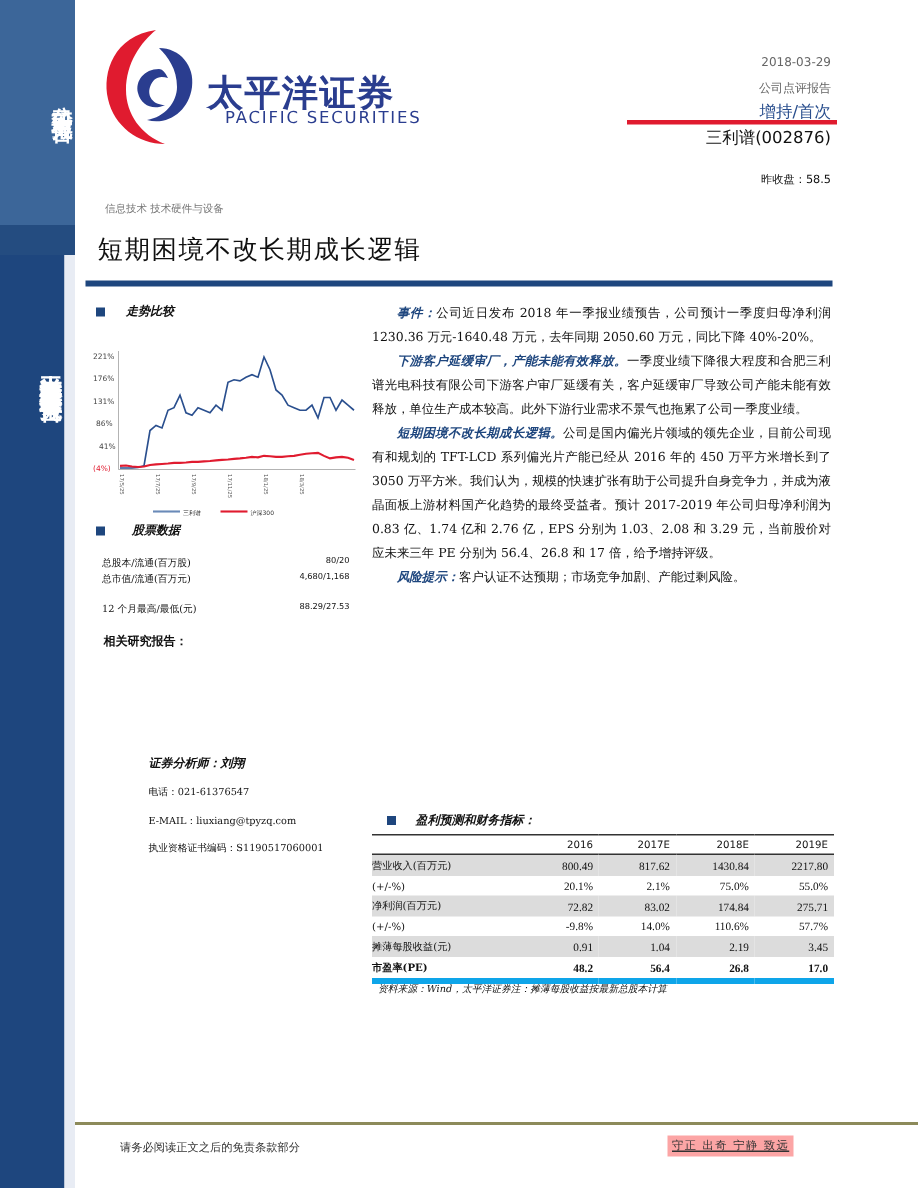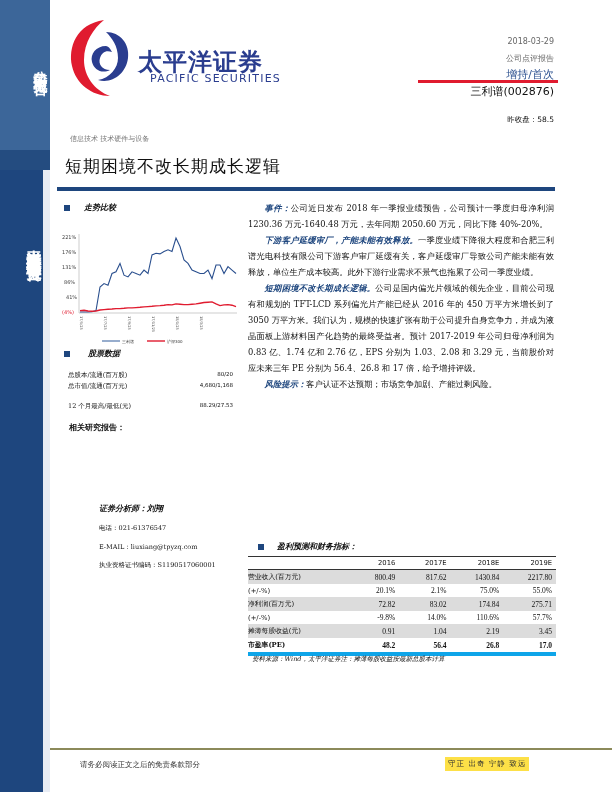--- a/index.html
+++ b/index.html
@@ -64,21 +64,21 @@
   .ft th { font-weight: normal; text-align: right; padding: 2px 4px 2px 2px; font-family: "DejaVu Sans", sans-serif; font-size: 6.8px; border-top: 1px solid #333; border-bottom: 1px solid #333; }
   .ft td { text-align: right; padding: 2px 4px 2px 0; font-family: "Liberation Serif", serif; font-size: 7.5px; height: 13px; }
   .ft td:first-child, .ft th:first-child { text-align: left; font-family: "DejaVu Serif", serif; font-size: 6.8px; }
   .ft tr.shade td { background: #dcdcdc; }
   .ft tr:last-child td { border-bottom: 4px solid #0ea5e9; font-weight: bold; }
   .ft-src { position: absolute; left: 252px; top: 655px; font-size: 6.5px; font-style: italic; }
 
   
   .footer-line { position: absolute; left: 50px; top: 748px; width: 562px; height: 2px; background: #8c8a5a; }
   .footer-left { position: absolute; left: 58px; top: 760px; font-size: 7.5px; color: #333; margin-left: 22px; }
-  .footer-right { position: absolute; left: 445px; top: 757px; font-size: 7.5px; background: #fde047; padding: 2px 3px; color: #333; letter-spacing: 1px; }
+  .footer-right { position: absolute; left: 445px; top: 757px; font-size: 7.5px; background: #fca5a5; padding: 2px 3px; color: #333; letter-spacing: 1px; text-decoration: underline; }
 </style>
 </head>
 <body>
 
 <div class="sidebar-top"></div>
 <div class="sidebar-top-mid"></div>
 <div class="sidebar-main"></div>
 <div class="sidebar-edge"></div>
 <div class="vert-text vt1">公司研究报告</div>
 <div class="vert-text vt2">太平洋证券股份有限公司证券研究报告</div>

